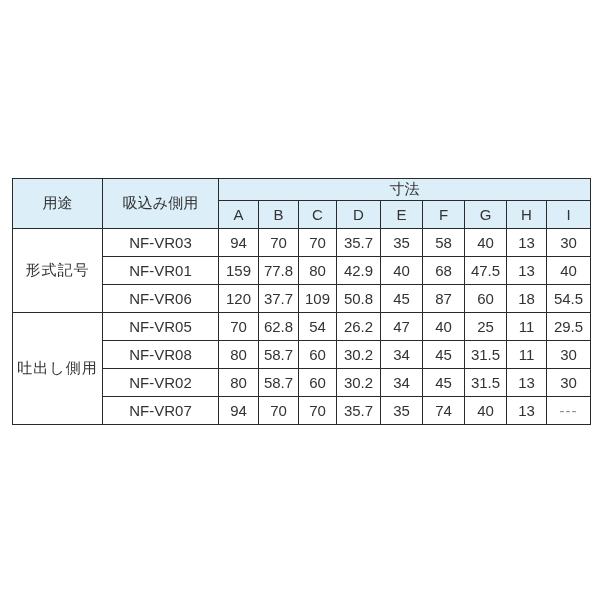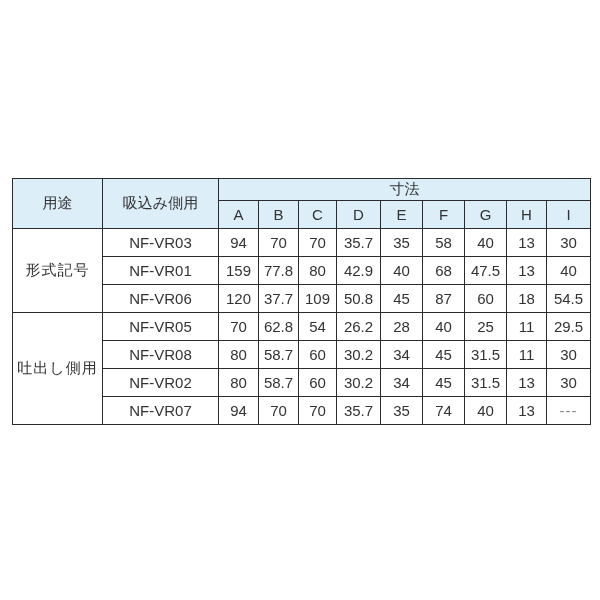--- a/index.html
+++ b/index.html
@@ -112,21 +112,21 @@
         <td>18</td>
         <td>54.5</td>
       </tr>
       <tr class="r-std">
         <td rowspan="4" class="usage">吐出し側用</td>
         <td>NF-VR05</td>
         <td>70</td>
         <td>62.8</td>
         <td>54</td>
         <td>26.2</td>
-        <td>28</td>
+        <td>47</td>
         <td>40</td>
         <td>25</td>
         <td>11</td>
         <td>29.5</td>
       </tr>
       <tr class="r-std">
         <td>NF-VR08</td>
         <td>80</td>
         <td>58.7</td>
         <td>60</td>

